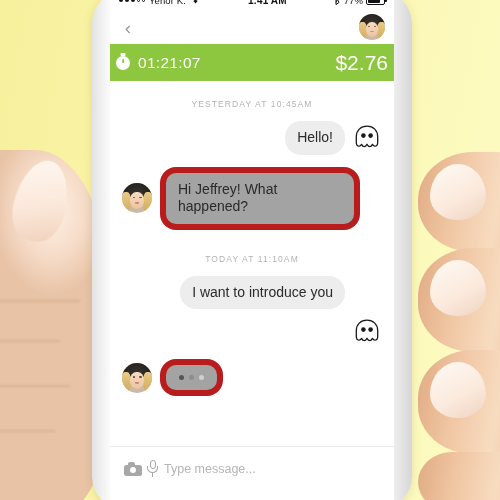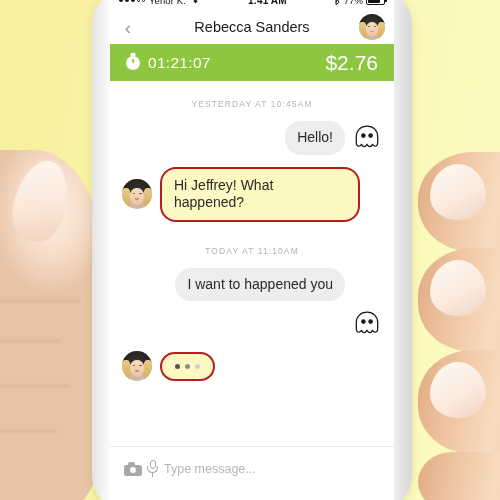--- a/index.html
+++ b/index.html
@@ -152,21 +152,21 @@
   .photo-av .eye.r { right: 35%; }
   .photo-av .mouth {
     position: absolute; left: 44%; top: 64%; width: 14%; height: 7%;
     background: #c98878; border-radius: 0 0 60% 60%;
   }
 
   
   .timerbar {
     height: 37px; background: #8dc63f;
     display: flex; align-items: center; justify-content: space-between;
-    padding: 0 16px; color: #fff;
+    padding: 0 6px; color: #fff;
   }
   .timer-left { display: flex; align-items: center; gap: 8px; }
   .timer-icon {
     width: 14px; height: 14px; border-radius: 50%;
     background: #fff; position: relative;
   }
   .timer-icon::before {
     content: ''; position: absolute; left: 50%; top: 50%;
     width: 1.6px; height: 4.6px; background: #8dc63f;
     transform: translate(-50%,-88%); border-radius: 1px;
@@ -190,21 +190,21 @@
   }
   .row { display: flex; align-items: center; margin-bottom: 12px; }
   .row.out { justify-content: flex-end; }
   .row.in  { justify-content: flex-start; }
 
   .bubble {
     font-size: 14px; color: #2a2a2a; line-height: 1.25;
     padding: 8px 12px; border-radius: 16px; max-width: 200px;
   }
   .bubble.gray  { background: #ededed; }
-  .bubble.white { background: #fef9c3; border: 2px solid #b91c1c; }
+  .bubble.white { background: #a3a3a3; border: 6px solid #b91c1c; }
 
   .av-sm {
     width: 30px; height: 30px; border-radius: 50%; flex: 0 0 30px;
   }
   .row.in .av-sm { margin-right: 8px; }
 
   
   .ghost {
     width: 30px; height: 30px; flex: 0 0 30px; margin-left: 7px;
     position: relative;
@@ -311,21 +311,20 @@
         </span>
         <span>77%</span>
         <span class="battery">
             <span></span>
           </span>
       </div>
     </div>
 
     <div class="navbar">
       <div class="back-chevron">‹</div>
-      <div class="nav-title">Rebecca Sanders</div>
       <div class="nav-avatar photo-av">
         <span class="hat"></span>
         <span class="hair-l"></span>
         <span class="hair-r"></span>
         <span class="face"></span>
         <span class="eye l"></span>
         <span class="eye r"></span>
         <span class="mouth"></span>
       </div>
     </div>
@@ -362,21 +361,21 @@
           <span class="eye l"></span>
           <span class="eye r"></span>
           <span class="mouth"></span>
         </div>
         <div class="bubble white">Hi Jeffrey! What happened?</div>
       </div>
 
       <div class="daystamp" style="margin-top:24px;">TODAY AT 11:10AM</div>
 
       <div class="row out" style="margin-bottom:8px;padding-right:37px;">
-        <div class="bubble gray">I want to happened you</div>
+        <div class="bubble gray">I want to introduce you</div>
       </div>
 
       <div class="row out">
         <div class="ghost">
           <svg width="30" height="30" viewBox="0 0 30 30">
             <path d="M15 3.2 C8.6 3.2 4.3 7.6 4.3 13.6 L4.3 19.2 C4.3 21.6 5.6 23.2 7.2 23.2 C8.3 23.2 9 22.4 9.6 21.4 C10.2 22.6 11 23.6 12.2 23.6 C13.4 23.6 14.2 22.6 15 21.3 C15.8 22.6 16.6 23.6 17.8 23.6 C19 23.6 19.8 22.6 20.4 21.4 C21 22.4 21.7 23.2 22.8 23.2 C24.4 23.2 25.7 21.6 25.7 19.2 L25.7 13.6 C25.7 7.6 21.4 3.2 15 3.2 Z" fill="#ffffff" stroke="#1a1a1a" stroke-width="1.3" stroke-linejoin="round"></path>
             <circle cx="11.4" cy="12.6" r="2.3" fill="#1a1a1a"></circle>
             <circle cx="18.6" cy="12.6" r="2.3" fill="#1a1a1a"></circle>
           </svg>
         </div>

